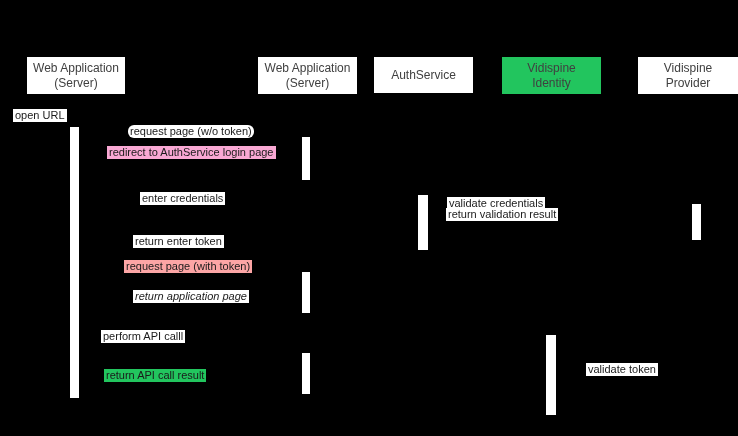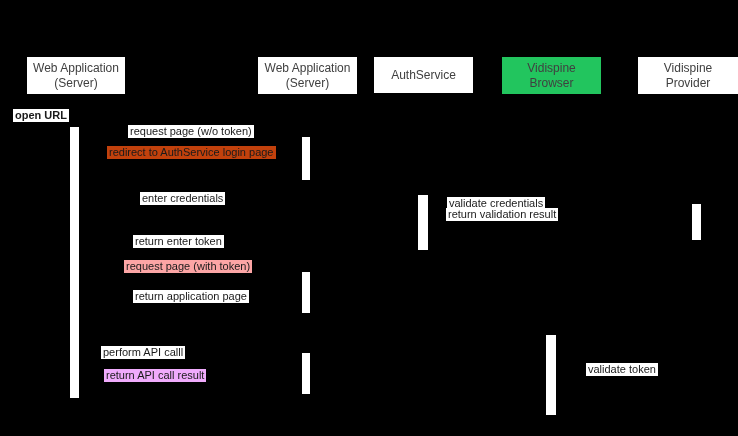--- a/index.html
+++ b/index.html
@@ -53,34 +53,34 @@
       </div>
       <div class="participant-box" style="left: 258px; top: 57px; width: 99px; height: 37px; background: rgb(255, 255, 255); color: rgb(64, 64, 64);">
         <div class="participant-line">Web Application</div>
         <div class="participant-line">(Server)</div>
       </div>
       <div class="participant-box" style="left: 374px; top: 57px; width: 99px; height: 36px; background: rgb(255, 255, 255); color: rgb(64, 64, 64);">
         <div class="participant-line">AuthService</div>
       </div>
       <div class="participant-box" style="left: 502px; top: 57px; width: 99px; height: 37px; background: #22c55e; color: rgb(64, 64, 64);">
         <div class="participant-line">Vidispine</div>
-        <div class="participant-line">Browser</div>
+        <div class="participant-line">Identity</div>
       </div>
       <div class="participant-box" style="left: 638px; top: 57px; width: 100px; height: 37px; background: rgb(255, 255, 255); color: rgb(64, 64, 64);">
         <div class="participant-line">Vidispine</div>
         <div class="participant-line">Provider</div>
       </div>
     </div>
   <div id="messages-layer">
-      <div class="message-label" style="left: 13px; top: 109px; background: rgb(255, 255, 255); color: rgb(26, 26, 26); font-weight: bold;">open URL</div>
-      <div class="message-label" style="left: 128px; top: 125px; background: rgb(255, 255, 255); color: rgb(26, 26, 26);">request page (w/o token)</div>
-      <div class="message-label" style="left: 107px; top: 146px; background: #c2410c; color: rgb(26, 26, 26);">redirect to AuthService login page</div>
+      <div class="message-label" style="left: 13px; top: 109px; background: rgb(255, 255, 255); color: rgb(26, 26, 26);">open URL</div>
+      <div class="message-label" style="left: 128px; top: 125px; background: rgb(255, 255, 255); color: rgb(26, 26, 26); border-radius: 6px;">request page (w/o token)</div>
+      <div class="message-label" style="left: 107px; top: 146px; background: #f9a8d4; color: rgb(26, 26, 26);">redirect to AuthService login page</div>
       <div class="message-label" style="left: 140px; top: 192px; background: rgb(255, 255, 255); color: rgb(26, 26, 26);">enter credentials</div>
       <div class="message-label" style="left: 447px; top: 197px; background: rgb(255, 255, 255); color: rgb(26, 26, 26);">validate credentials</div>
       <div class="message-label" style="left: 446px; top: 208px; background: rgb(255, 255, 255); color: rgb(26, 26, 26);">return validation result</div>
       <div class="message-label" style="left: 133px; top: 235px; background: rgb(255, 255, 255); color: rgb(26, 26, 26);">return enter token</div>
       <div class="message-label" style="left: 124px; top: 260px; background: #fca5a5; color: rgb(26, 26, 26);">request page (with token)</div>
-      <div class="message-label" style="left: 133px; top: 290px; background: rgb(255, 255, 255); color: rgb(26, 26, 26);">return application page</div>
-      <div class="message-label" style="left: 101px; top: 346px; background: rgb(255, 255, 255); color: rgb(26, 26, 26);">perform API calll</div>
-      <div class="message-label" style="left: 104px; top: 369px; background: #f0abfc; color: rgb(26, 26, 26);">return API call result</div>
+      <div class="message-label" style="left: 133px; top: 290px; background: rgb(255, 255, 255); color: rgb(26, 26, 26); font-style: italic;">return application page</div>
+      <div class="message-label" style="left: 101px; top: 330px; background: rgb(255, 255, 255); color: rgb(26, 26, 26);">perform API calll</div>
+      <div class="message-label" style="left: 104px; top: 369px; background: #22c55e; color: rgb(26, 26, 26);">return API call result</div>
       <div class="message-label" style="left: 586px; top: 363px; background: rgb(255, 255, 255); color: rgb(26, 26, 26);">validate token</div>
     </div>
 </div>
 
 </body></html>

